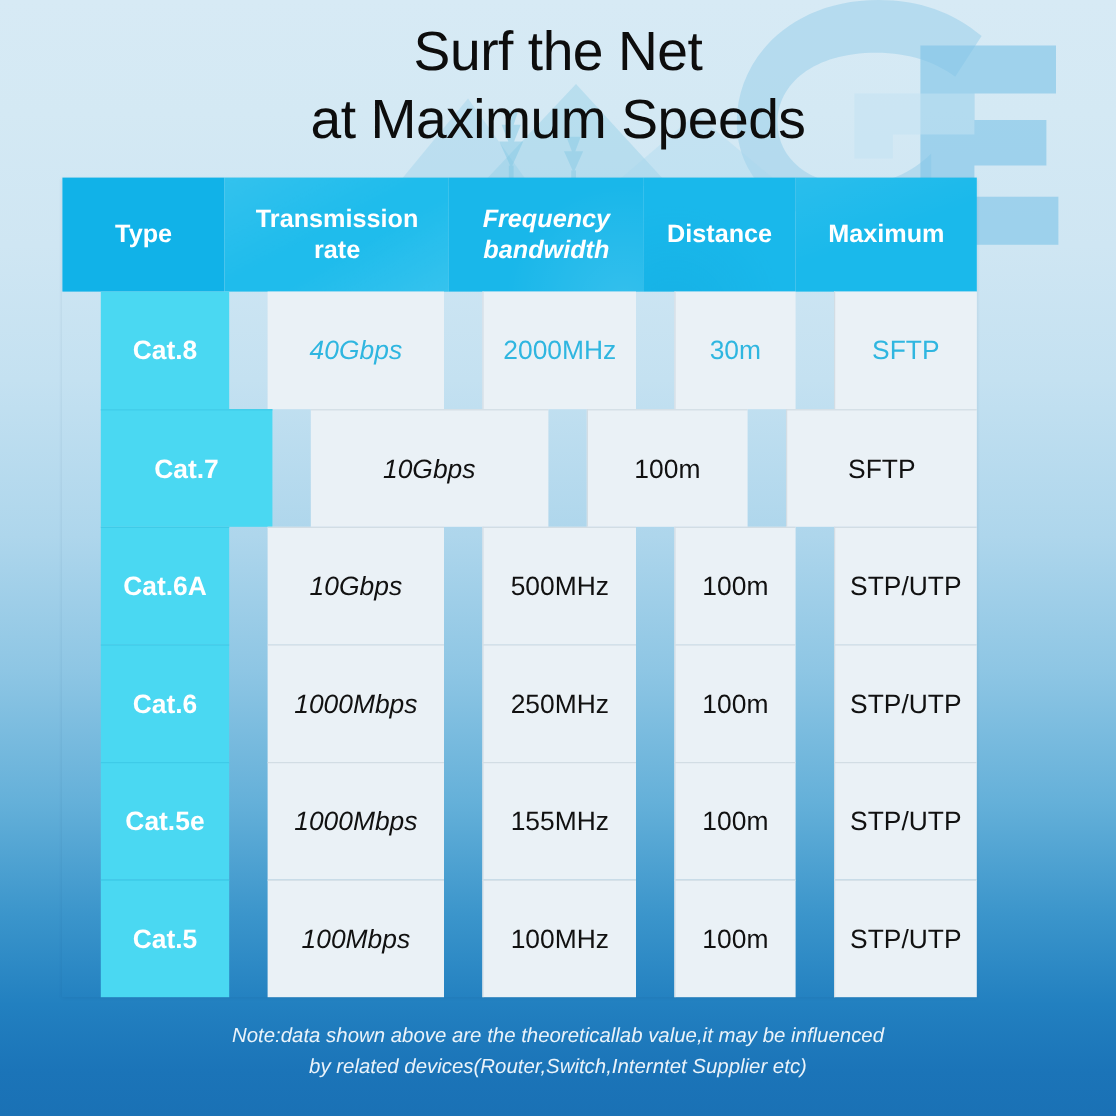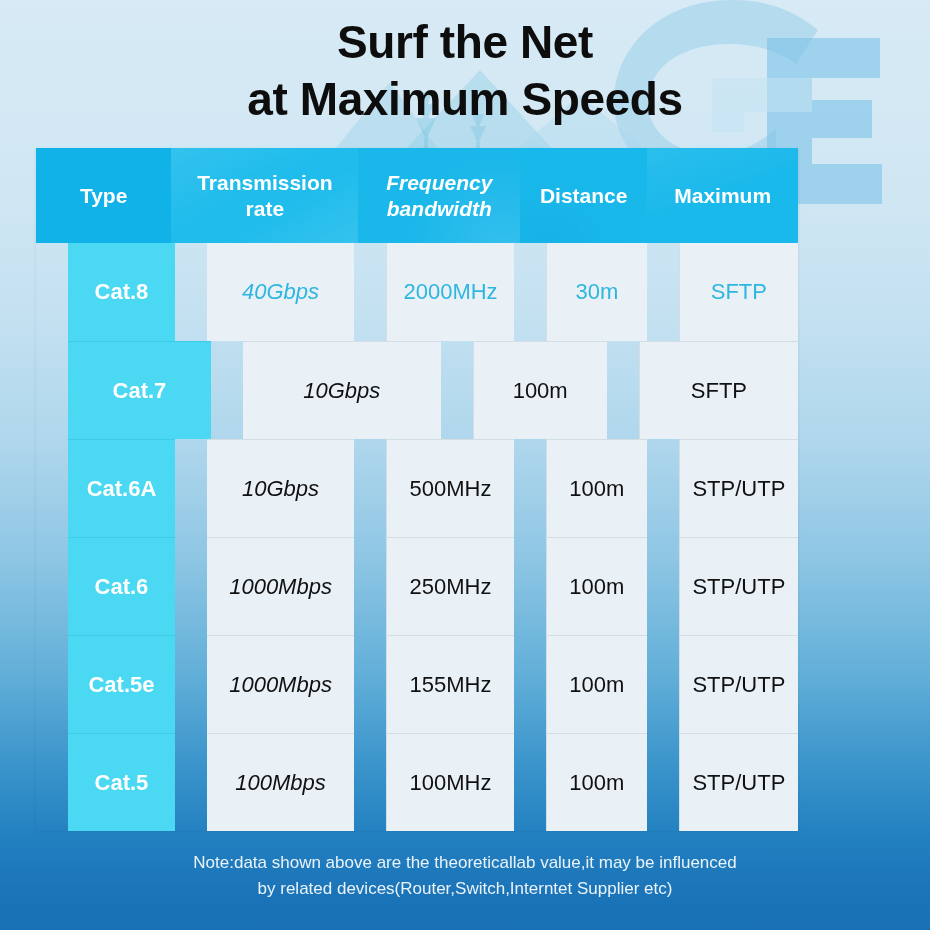--- a/index.html
+++ b/index.html
@@ -55,32 +55,32 @@
   }
 
   
   .title {
     position: absolute;
     top: 14px;
     left: 0;
     width: 930px;
     text-align: center;
     color: #0d0d0d;
-    font-weight: bold;
+    font-weight: normal;
     font-size: 46px;
     line-height: 1.23;
     letter-spacing: -0.4px;
     z-index: 5;
   }
   .title-line { display: block; }
 
   
   .table-wrap {
     position: absolute;
-    left: 36px;
+    left: 52px;
     top: 148px;
     width: 762px;
     z-index: 4;
     box-shadow: 0 1px 3px rgba(10, 60, 100, 0.12);
   }
   .trow {
     display: flex;
     width: 100%;
   }
   .tcell {
@@ -165,21 +165,21 @@
     position: absolute;
     top: 850px;
     left: 0;
     width: 930px;
     text-align: center;
     color: #eaf3fa;
     font-size: 17px;
     line-height: 1.52;
     z-index: 5;
   }
-  .note-line { display: block; }
+  .note-line { display: block; font-style: italic; }
 </style>
 </head>
 <body>
 
 <div id="page">
 
   <div class="bg-art">
 
     <svg class="watermark" viewBox="0 0 340 250">
       <g fill="#a9d5ec" opacity="0.75">

